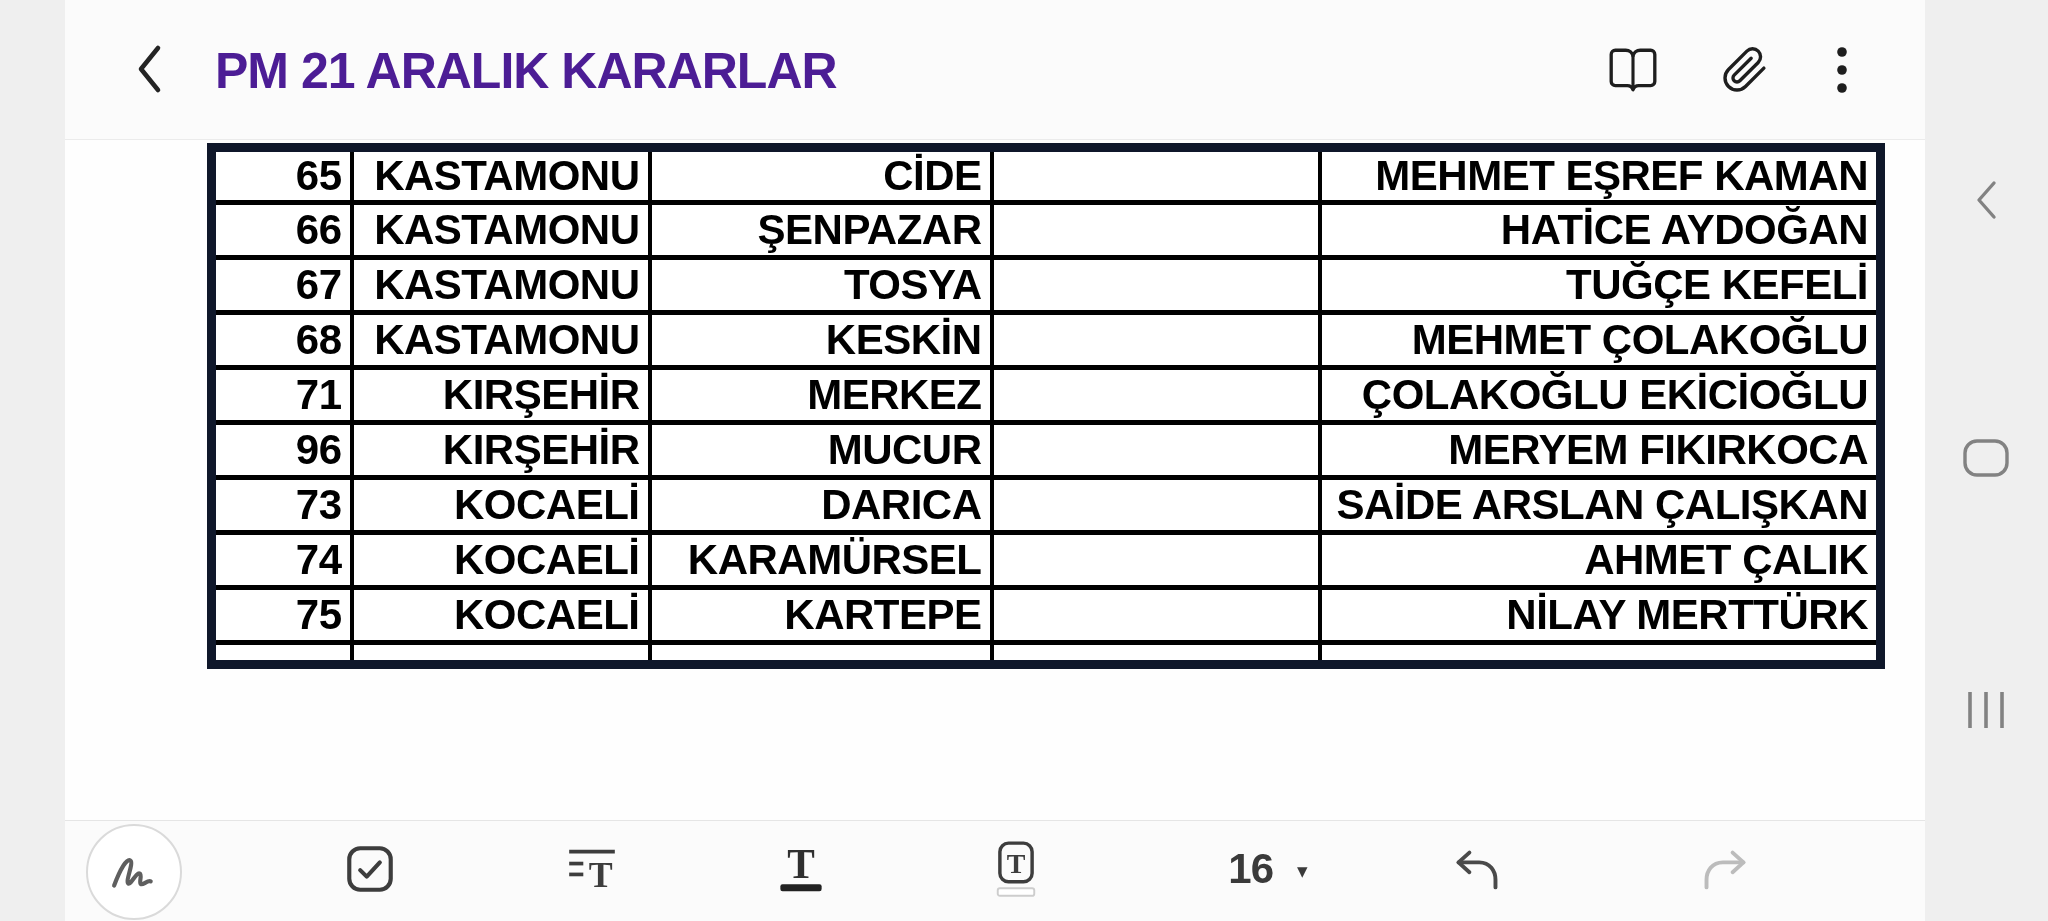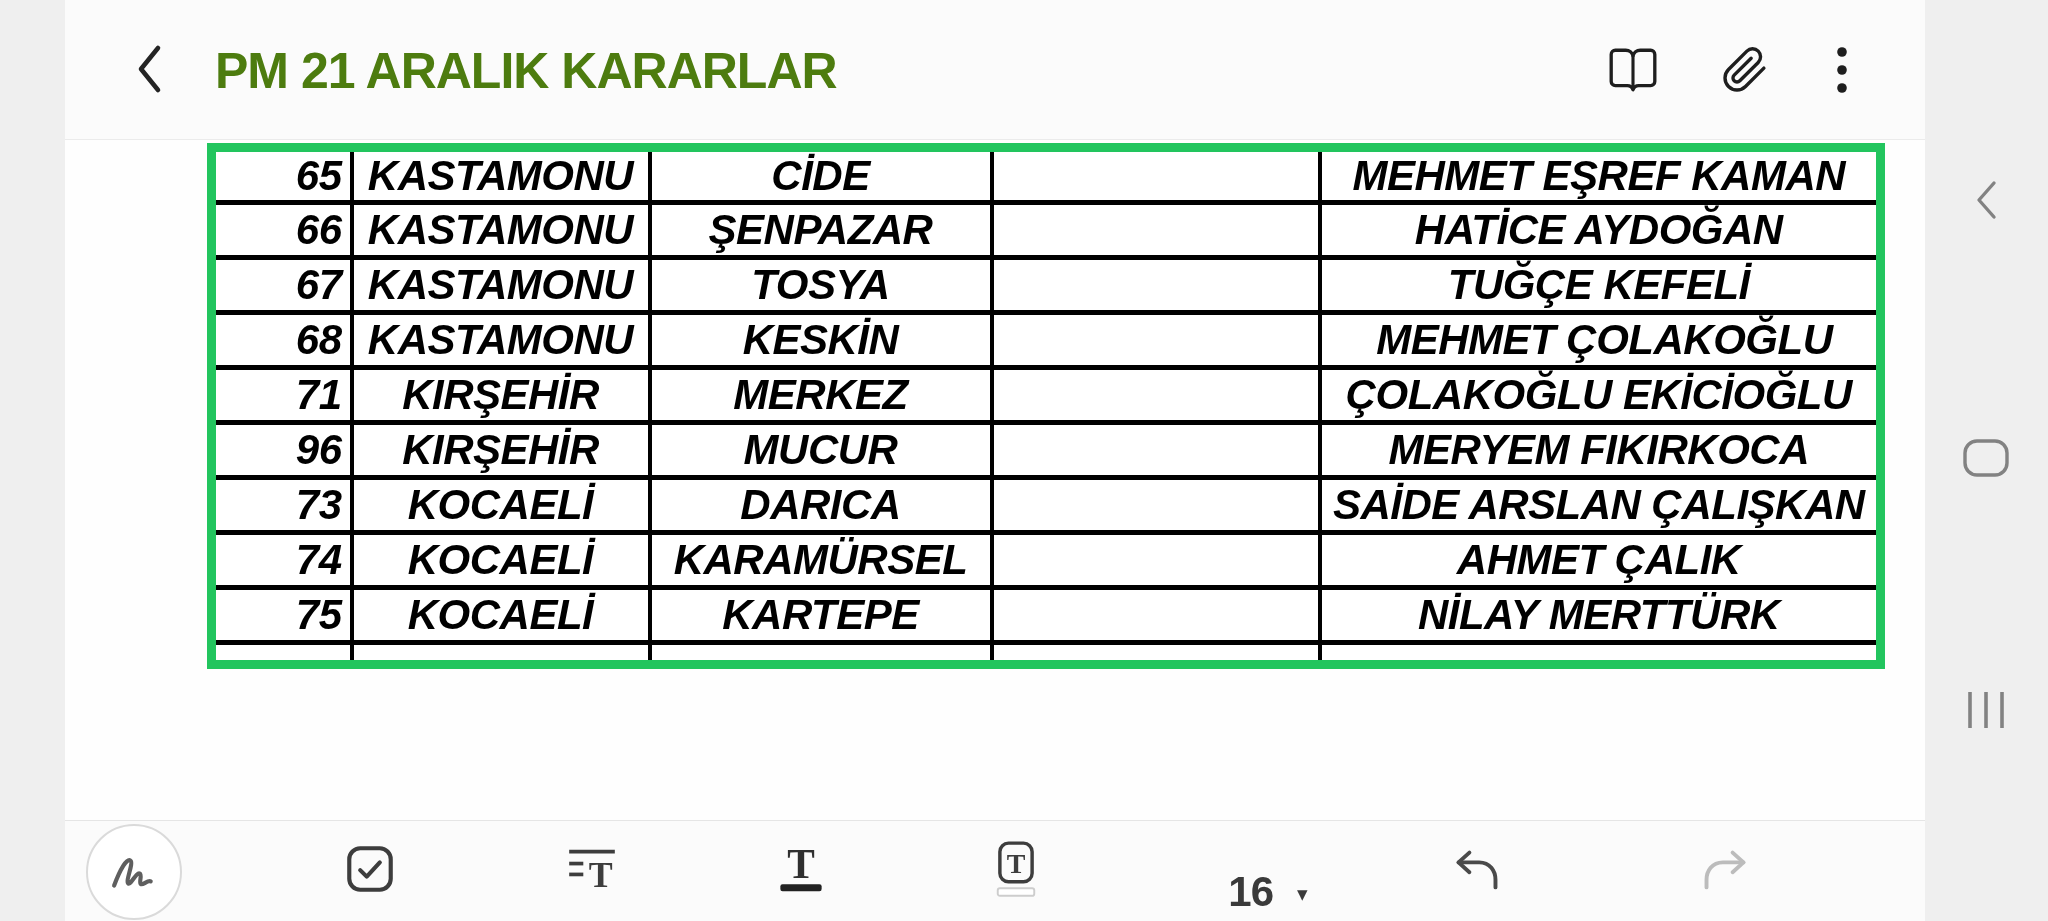--- a/index.html
+++ b/index.html
@@ -10,53 +10,53 @@
   
   .left-strip  { left:0; top:0; width:65px; height:921px; background:#efefef; }
   .right-strip { left:1925px; top:0; width:123px; height:921px; background:#efefef; }
 
   
   .topbar { left:65px; top:0; width:1860px; height:140px; background:#fbfbfb;
             border-bottom:1px solid #ebebeb; }
   .back-btn { left:58px; top:38px; width:52px; height:62px; display:flex;
               align-items:center; justify-content:center; cursor:pointer; }
   .doc-title { left:150px; top:40px; height:62px; line-height:62px;
-               font-size:50px; font-weight:700; letter-spacing:-1px; color:#4d7c0f;
+               font-size:50px; font-weight:700; letter-spacing:-1px; color:#4c1d95;
                white-space:nowrap; }
   .tb-action { top:34px; width:72px; height:72px; display:flex; align-items:center;
                justify-content:center; cursor:pointer; }
   .act-book  { left:1532px; }
   .act-clip  { left:1644px; }
   .act-more  { left:1741px; }
 
   
   .content { left:65px; top:141px; width:1860px; height:679px; background:#fefefe;
              overflow:hidden; }
   table.doc { position:absolute; left:142px; top:2px; border-collapse:collapse;
-              table-layout:fixed; width:1678px; border:9px solid #22c55e;font-style:italic; }
+              table-layout:fixed; width:1678px; border:9px solid #0f172a; }
   table.doc td { border:4px solid #000; border-top-width:5px; border-bottom-width:5px;
                  height:55px; font-size:42px; font-weight:700; letter-spacing:-0.5px;
                  color:#000; padding:0 8px; white-space:pre; overflow:hidden;
                  background:#fff; vertical-align:middle; }
   td.c-no   { text-align:right; padding-right:9px; }
-  td.c-prov, td.c-dist, td.c-name { text-align:center; padding-left:10px; }
+  td.c-prov, td.c-dist, td.c-name { text-align:right; padding-left:10px; }
   tr.sliver td { height:22px; }
 
   
   .toolbar { left:65px; top:820px; width:1860px; height:101px; background:#fbfbfb;
              border-top:1px solid #e5e5e5; }
   .pen-circle { left:21px; top:3px; width:96px; height:96px; border-radius:50%;
                 background:#fff; border:2px solid #dadada; display:flex;
                 align-items:center; justify-content:center; cursor:pointer; }
   .tool { display:flex; align-items:center; justify-content:center; cursor:pointer; }
   .t-check  { left:277px;  top:18px; width:56px; height:60px; }
   .t-para   { left:498px;  top:20px; width:58px; height:56px; }
   .t-color  { left:709px;  top:18px; width:54px; height:60px; }
   .t-boxed  { left:923px;  top:16px; width:56px; height:66px; }
-  .t-size   { left:1148px; top:20px; width:110px; height:56px; gap:24px;margin-top:23px; }
+  .t-size   { left:1148px; top:20px; width:110px; height:56px; gap:24px; }
   .t-undo   { left:1383px; top:22px; width:58px; height:54px; }
   .t-redo   { left:1631px; top:22px; width:58px; height:54px; }
   .size-num { font-size:42px; font-weight:600; color:#3a3a3a; letter-spacing:-1px; }
   .size-caret { font-size:21px; color:#3a3a3a; margin-top:4px; }
 
   
   .nav-btn { display:flex; align-items:center; justify-content:center; cursor:pointer;
              position:absolute; width:70px; height:70px; left:26px; }
   .nav-back    { top:165px; }
   .nav-home    { top:423px; }

